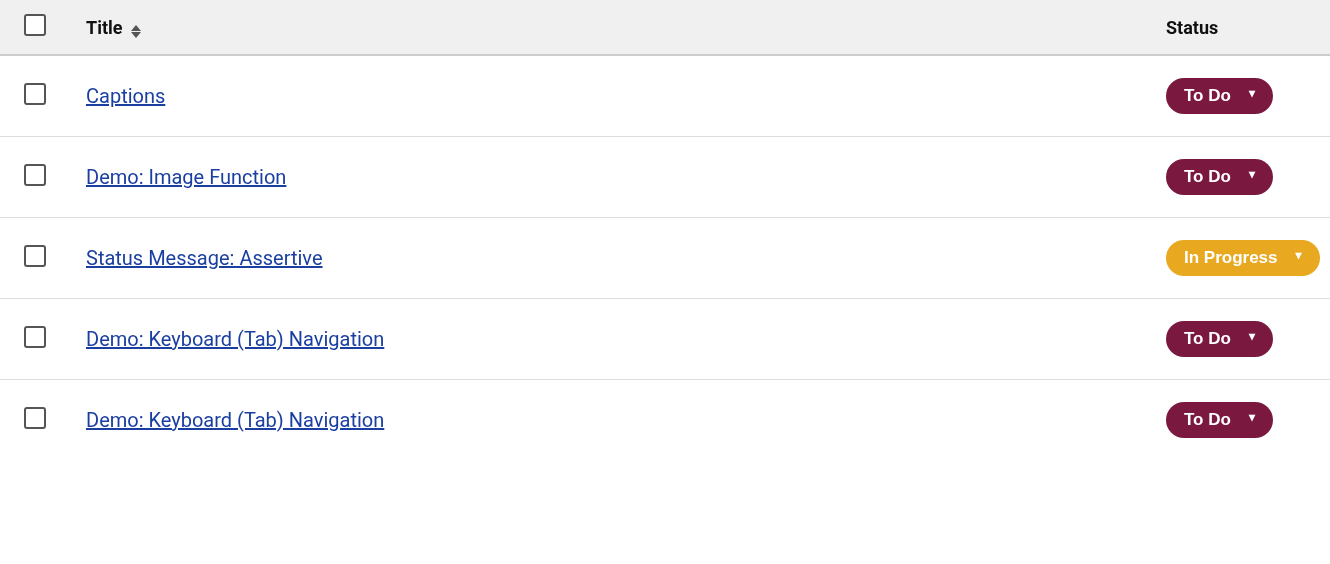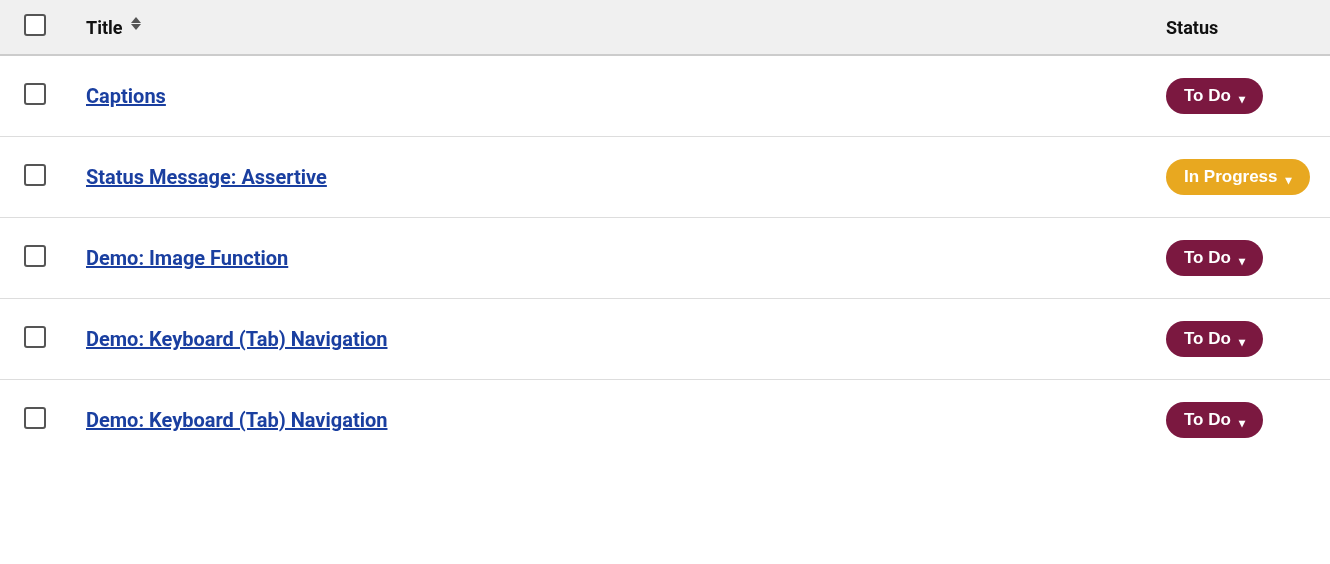--- a/index.html
+++ b/index.html
@@ -77,35 +77,35 @@
       height: 22px;
       border: 2px solid #555;
       border-radius: 3px;
       display: inline-block;
       cursor: pointer;
       background: #fff;
     }
 
     .row-title {
       font-size: 20px;
-      font-weight: 700;
+      font-weight: 400;
       color: #1a3fa0;
       text-decoration: underline;
       cursor: pointer;
     }
 
     .status-cell {
       width: 180px;
       text-align: left;
     }
 
     .status-badge {
       display: inline-flex;
-      align-items: flex-end;
-      gap: 6px;
+      align-items: flex-start;
+      gap: 16px;
       padding: 8px 18px;
       border-radius: 50px;
       font-size: 17px;
       font-weight: 700;
       cursor: pointer;
       white-space: nowrap;
     }
 
     .status-todo {
       background: #7b1840;
@@ -117,21 +117,21 @@
       color: #fff;
     }
 
     .status-badge .dropdown-arrow {
       font-size: 12px;
       margin-left: 2px;
     }
 
     .title-header-inner {
       display: flex;
-      align-items: flex-start;
+      align-items: flex-end;
       gap: 8px;
     }
 
     .sort-icon {
       display: inline-flex;
       flex-direction: column;
       gap: 1px;
       cursor: pointer;
     }
 
@@ -192,36 +192,36 @@
     <tr>
           <td class="checkbox-cell"><span class="checkbox"></span></td>
           <td><span class="row-title">Captions</span></td>
           <td class="status-cell"><button class="status-badge status-todo" style="border: none; outline: none;">
               <span>To Do</span>
               <span class="dropdown-arrow">▾</span>
             </button></td>
         </tr>
         <tr>
           <td class="checkbox-cell"><span class="checkbox"></span></td>
+          <td><span class="row-title">Demo: Image Function</span></td>
+          <td class="status-cell"><button class="status-badge status-todo" style="border: none; outline: none;">
+              <span>To Do</span>
+              <span class="dropdown-arrow">▾</span>
+            </button></td>
+        </tr>
+        <tr>
+          <td class="checkbox-cell"><span class="checkbox"></span></td>
           <td><span class="row-title">Status Message: Assertive</span></td>
           <td class="status-cell"><button class="status-badge status-in-progress" style="border: none; outline: none;">
               <span>In Progress</span>
               <span class="dropdown-arrow">▾</span>
             </button></td>
         </tr>
         <tr>
           <td class="checkbox-cell"><span class="checkbox"></span></td>
-          <td><span class="row-title">Demo: Image Function</span></td>
-          <td class="status-cell"><button class="status-badge status-todo" style="border: none; outline: none;">
-              <span>To Do</span>
-              <span class="dropdown-arrow">▾</span>
-            </button></td>
-        </tr>
-        <tr>
-          <td class="checkbox-cell"><span class="checkbox"></span></td>
           <td><span class="row-title">Demo: Keyboard (Tab) Navigation</span></td>
           <td class="status-cell"><button class="status-badge status-todo" style="border: none; outline: none;">
               <span>To Do</span>
               <span class="dropdown-arrow">▾</span>
             </button></td>
         </tr>
         <tr>
           <td class="checkbox-cell"><span class="checkbox"></span></td>
           <td><span class="row-title">Demo: Keyboard (Tab) Navigation</span></td>
           <td class="status-cell"><button class="status-badge status-todo" style="border: none; outline: none;">

